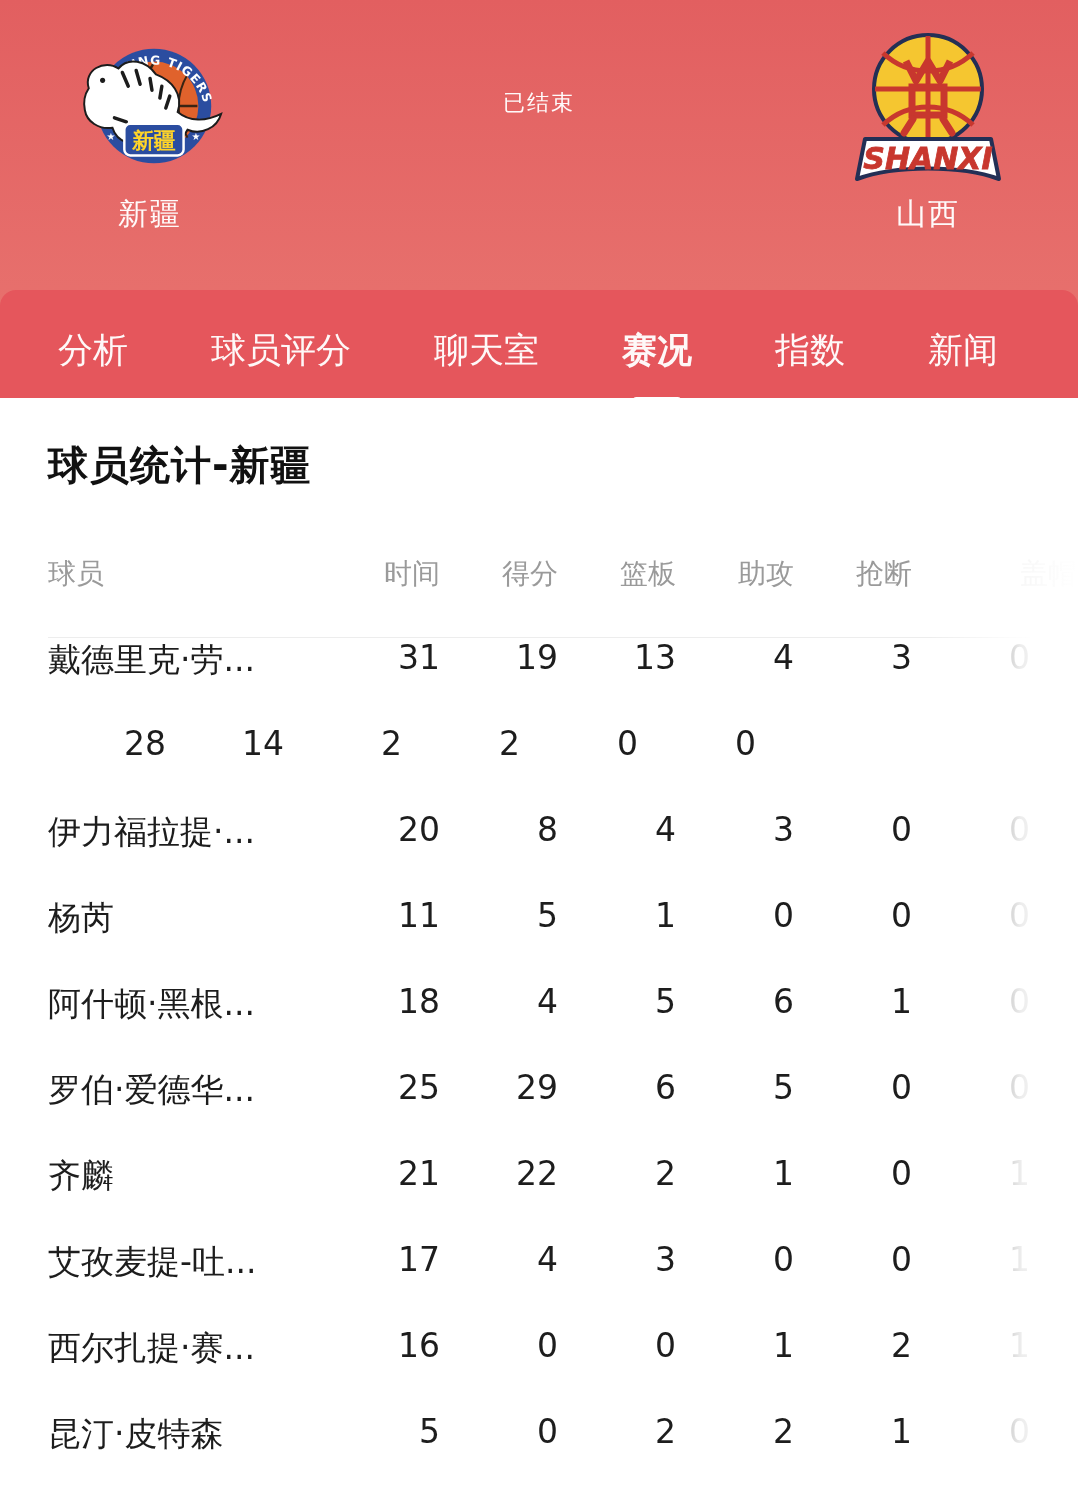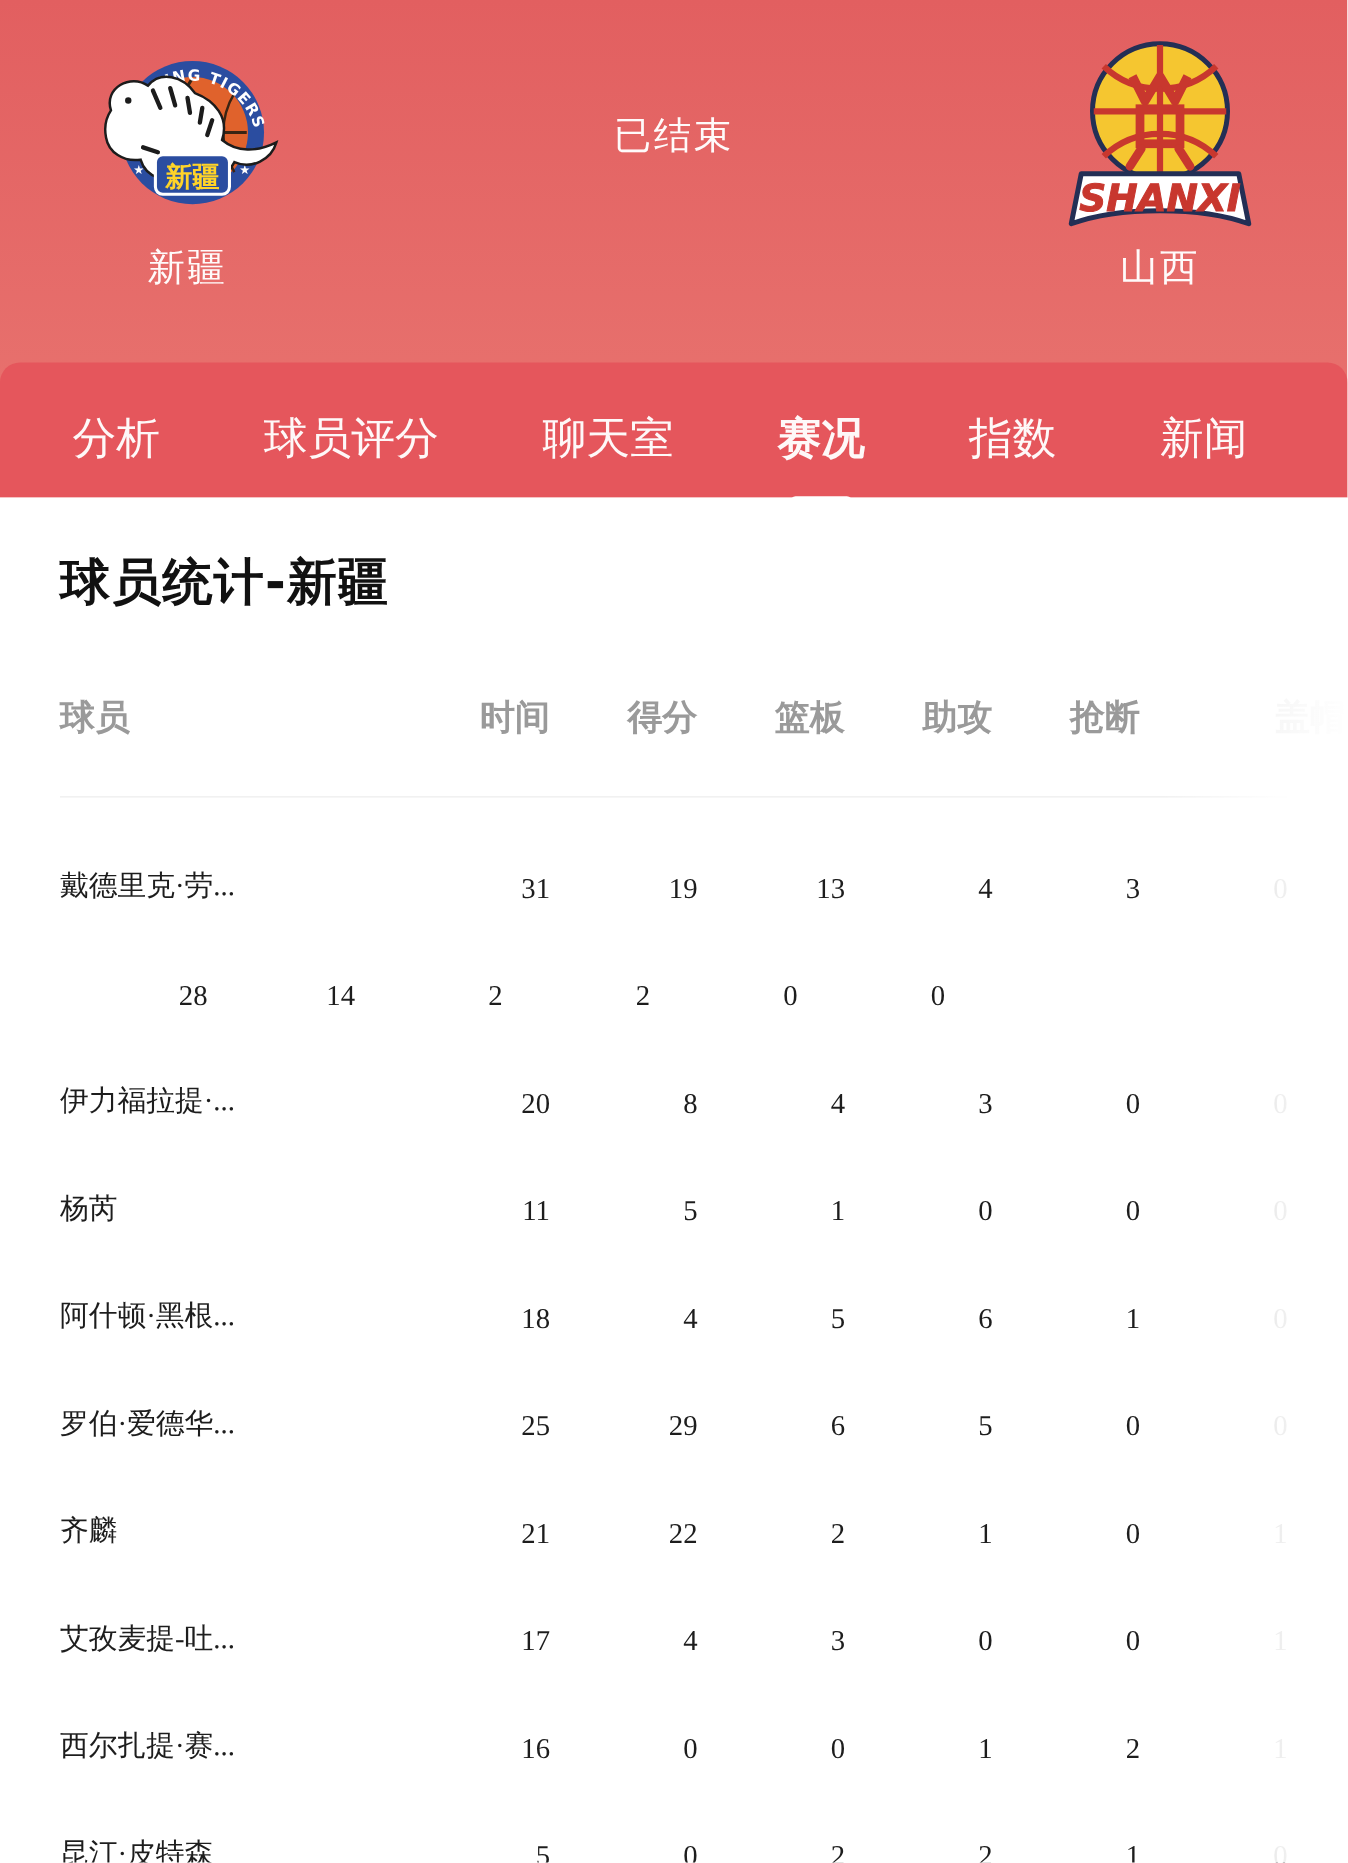--- a/index.html
+++ b/index.html
@@ -44,21 +44,21 @@
     flex:1;display:flex;flex-direction:column;align-items:center;
     padding-top:36px;
   }
   .score{
     display:flex;align-items:center;gap:26px;line-height:1;
     font-weight:700;
   }
   .score .home{font-size:88px;color:var(--score-white);}
   .score .sep{font-size:46px;color:var(--score-white);margin-top:4px;}
   .score .away{font-size:88px;color:var(--score-dim);}
-  .status{margin-top:52px;font-size:30px;color:rgba(255,255,255,.97);letter-spacing:2px;}
+  .status{margin-top:52px;font-size:22px;color:rgba(255,255,255,.97);letter-spacing:2px;}
   
   .tabbar{
     height:108px;
     background:var(--tabbar-red);
     border-radius:16px 16px 0 0;
     display:flex;align-items:center;justify-content:space-between;
     padding:12px 78px 0 56px;
   }
   .tab{
     position:relative;
@@ -83,32 +83,30 @@
     position:relative;
     margin-top:62px;
     padding-left:48px;
   }
   .thead{
     display:flex;
     font-size:28px;color:var(--col-header-gray);
     padding-bottom:44px;
     border-bottom:1px solid var(--divider);
     width:982px;
-    font-weight:bold;
   }
   .col-player{width:274px;text-align:left;}
   .col-num{width:118px;text-align:right;}
   .thead .col-last{transform:translateX(46px);}
   .row{
-    display:flex;align-items:flex-end;
+    display:flex;align-items:flex-start;
     height:86px;
-    font-size:23px;color:var(--row-text);
+    font-size:33px;color:var(--row-text);
     width:982px;
     cursor:pointer;
-    font-family:Liberation Serif, serif;
   }
   .row .col-player{
     overflow:hidden;white-space:nowrap;
   }
   .fade-right{
     position:absolute;top:0;right:0;bottom:0;width:150px;
     background:linear-gradient(90deg,rgba(255,255,255,0) 0%,rgba(255,255,255,.92) 62%,#ffffff 100%);
     pointer-events:none;
   }
 </style>

